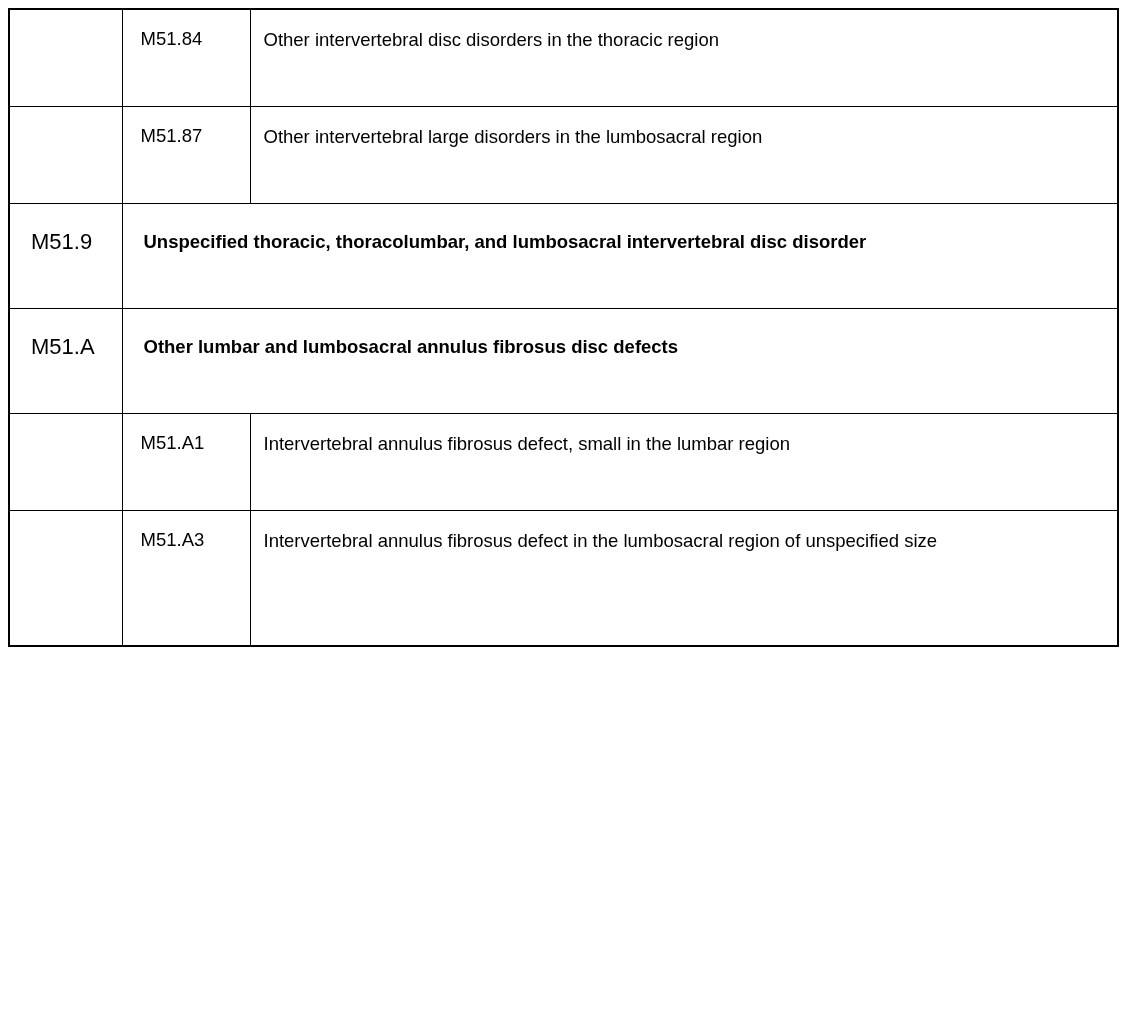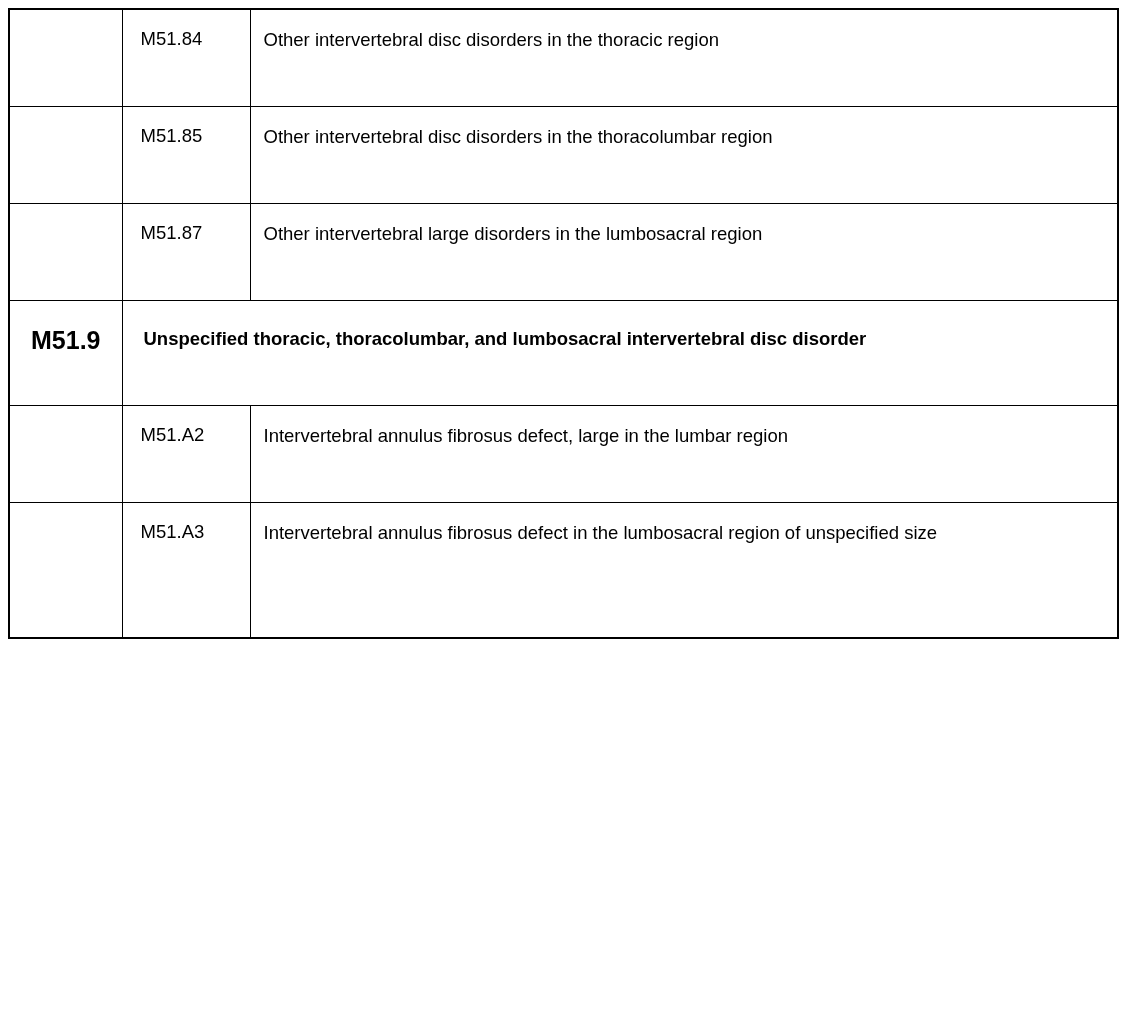--- a/index.html
+++ b/index.html
@@ -55,22 +55,22 @@
     color: #000000;
     padding: 17px 14px 0 13px;
     line-height: 1.45;
   }
   tr.detail-row td.desc-cell.indented {
   }
 
   
   tr.category-row td { height: 79px; }
   tr.category-row td.code-cell {
-    font-size: 25px;
-    font-weight: bold;
+    font-size: 22px;
+    font-weight: normal;
     color: #000000;
     padding: 25px 0 0 21px;
     white-space: nowrap;
   }
   tr.category-row td.desc-cell {
     font-size: 18.5px;
     font-weight: bold;
     color: #000000;
     padding: 25px 14px 0 21px;
     line-height: 1.45;
@@ -89,46 +89,45 @@
       <col class="c-desc">
     </colgroup>
     <tbody>
 
       <tr class="detail-row">
         <td class="code-cell"></td>
         <td class="sub-cell">M51.84</td>
         <td class="desc-cell indented">Other intervertebral disc disorders in the thoracic region</td>
       </tr>
 
-      <tr class="detail-row">
-        <td class="code-cell"></td>
-        <td class="sub-cell">M51.85</td>
-        <td class="desc-cell">Other intervertebral disc disorders in the thoracolumbar region</td>
-      </tr>
 
 
       <tr class="detail-row">
         <td class="code-cell"></td>
         <td class="sub-cell">M51.87</td>
         <td class="desc-cell indented">Other intervertebral large disorders in the lumbosacral region</td>
       </tr>
 
       <tr class="category-row">
         <td class="code-cell">M51.9</td>
         <td class="desc-cell" colspan="2">Unspecified thoracic, thoracolumbar, and lumbosacral intervertebral disc disorder</td>
       </tr>
 
-
+      <tr class="category-row">
+        <td class="code-cell">M51.A</td>
+        <td class="desc-cell" colspan="2">Other lumbar and lumbosacral annulus fibrosus disc defects</td>
+      </tr>
 
 
       <tr class="detail-row">
         <td class="code-cell"></td>
-        <td class="sub-cell">M51.A2</td>
-        <td class="desc-cell">Intervertebral annulus fibrosus defect, large in the lumbar region</td>
+        <td class="sub-cell">M51.A1</td>
+        <td class="desc-cell">Intervertebral annulus fibrosus defect, small in the lumbar region</td>
       </tr>
+
 
       <tr class="detail-row tall-row">
         <td class="code-cell"></td>
         <td class="sub-cell">M51.A3</td>
         <td class="desc-cell">Intervertebral annulus fibrosus defect in the lumbosacral region of unspecified size</td>
       </tr>
 
     </tbody>
   </table>
 </div>

